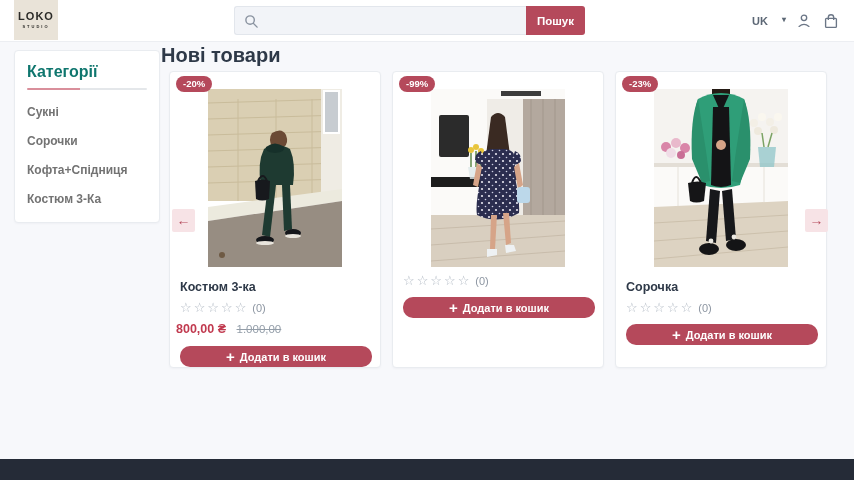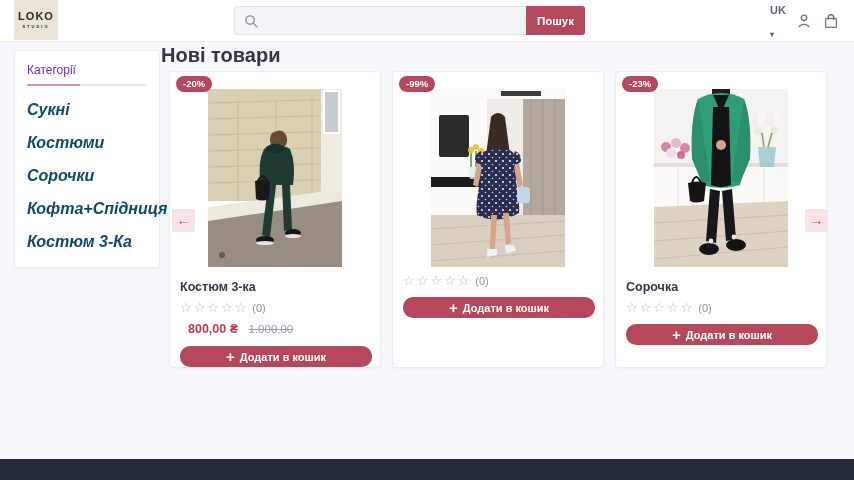--- a/index.html
+++ b/index.html
@@ -39,37 +39,37 @@
   .mag { position:absolute; left:9px; top:7px; width:15px; height:15px; }
   .searchbtn {
     height:29px; padding:0 11px; background:#b5495b; color:#fff;
     border:none; border-radius:0 3px 3px 0; font-size:11.5px; font-weight:bold;
     font-family:"Liberation Sans", sans-serif; cursor:pointer;
   }
   .header-right {
     position:absolute; right:14px; top:0; height:42px;
     display:flex; align-items:center; gap:9px;
   }
-  .lang { font-size:11px; font-weight:bold; color:#5c6775; cursor:pointer; display:flex; align-items:flex-start; gap:14px;flex-direction:column; }
+  .lang { font-size:11px; font-weight:bold; color:#5c6775; cursor:pointer; display:flex; align-items:flex-start; gap:14px; }
   .chev { font-size:8px; color:#5c6775; }
   .hicon { width:18px; height:18px; cursor:pointer; display:block; }
   
   .sidebar {
     position:absolute; left:14px; top:50px; width:146px;
     background:#ffffff; border:1px solid #e9ecf0; border-radius:4px;
     padding:12px 12px 16px 12px; box-shadow:0 1px 2px rgba(40,50,70,.04);
   }
-  .sidebar-title { font-size:12px; font-weight:normal; color:#6d28d9; }
+  .sidebar-title { font-size:16px; font-weight:bold; color:#0f766e; }
   .sidebar-rule {
     height:2px; margin-top:7px; border-radius:1px;
     background:linear-gradient(to right, #d98f9b 0 44%, #e4e7ea 44%);
   }
   .sidebar-item {
-    font-size:16px; font-weight:bold; color:#0c4a6e;
-    margin-top:15px; cursor:pointer;font-style:italic;
+    font-size:12px; font-weight:bold; color:#737373;
+    margin-top:15px; cursor:pointer;
   }
   
   .page-title {
     position:absolute; left:161px; top:44px;
     font-size:20px; font-weight:bold; color:#2e3948;
   }
   .cards { position:absolute; left:169px; top:71px; display:flex; gap:11px; }
   .card {
     width:212px; height:297px; background:#fff;
     border:1px solid #e9ecf0; border-radius:4px; position:relative;
@@ -77,21 +77,21 @@
   }
   .badge {
     position:absolute; top:4px; left:6px; z-index:2;
     background:#b5495b; color:#fff; font-size:9.5px; font-weight:bold;
     padding:2px 7px 3px 7px; border-radius:9px;
   }
   .pimg { width:134px; height:178px; margin:17px auto 0 auto; display:block; cursor:pointer; overflow:hidden; }
   .ptitle { margin:13px 10px 0 10px; font-size:12.5px; font-weight:bold; color:#2e3948; cursor:pointer; }
   .stars { margin:6px 10px 0 10px; font-size:13px; color:#b2bac4; letter-spacing:2px; }
   .rcount { font-size:11px; color:#8d96a2; letter-spacing:0; margin-left:4px; }
-  .pricerow { margin:4px 10px 0 18px; }
+  .pricerow { margin:4px 10px 0 6px; }
   .price { font-size:12.5px; font-weight:bold; color:#c13a4f; }
   .oldprice { font-size:11.5px; color:#949ea9; text-decoration:line-through; margin-left:6px; }
   .addbtn {
     display:flex; align-items:center; justify-content:center; gap:5px;
     margin:9px 10px 0 10px; height:21px; width:192px;
     background:#b5495b; color:#fff; border:none; border-radius:10px;
     font-size:11px; font-weight:bold; font-family:"Liberation Sans", sans-serif;
     cursor:pointer;
   }
   .plus { font-size:15px; font-weight:bold; line-height:15px; }
@@ -142,21 +142,20 @@
       <rect x="4" y="7" width="12" height="10" rx="1" fill="none" stroke="#6b7686" stroke-width="1.5"></rect>
       <path d="M7 9 V6 a3 3 0 0 1 6 0 V9" fill="none" stroke="#6b7686" stroke-width="1.5"></path>
     </svg>
   </div>
 </div>
 
 <div class="sidebar">
   <div class="sidebar-title">Категорії</div>
   <div class="sidebar-rule"></div>
   <div class="sidebar-item">Сукні</div>
-  <div class="sidebar-item">Костюми</div>
   <div class="sidebar-item">Сорочки</div>
   <div class="sidebar-item">Кофта+Спідниця</div>
   <div class="sidebar-item">Костюм 3-Ка</div>
 </div>
 
 <div class="page-title">Нові товари</div>
 
 <div class="cards">
 
   <div class="card">

